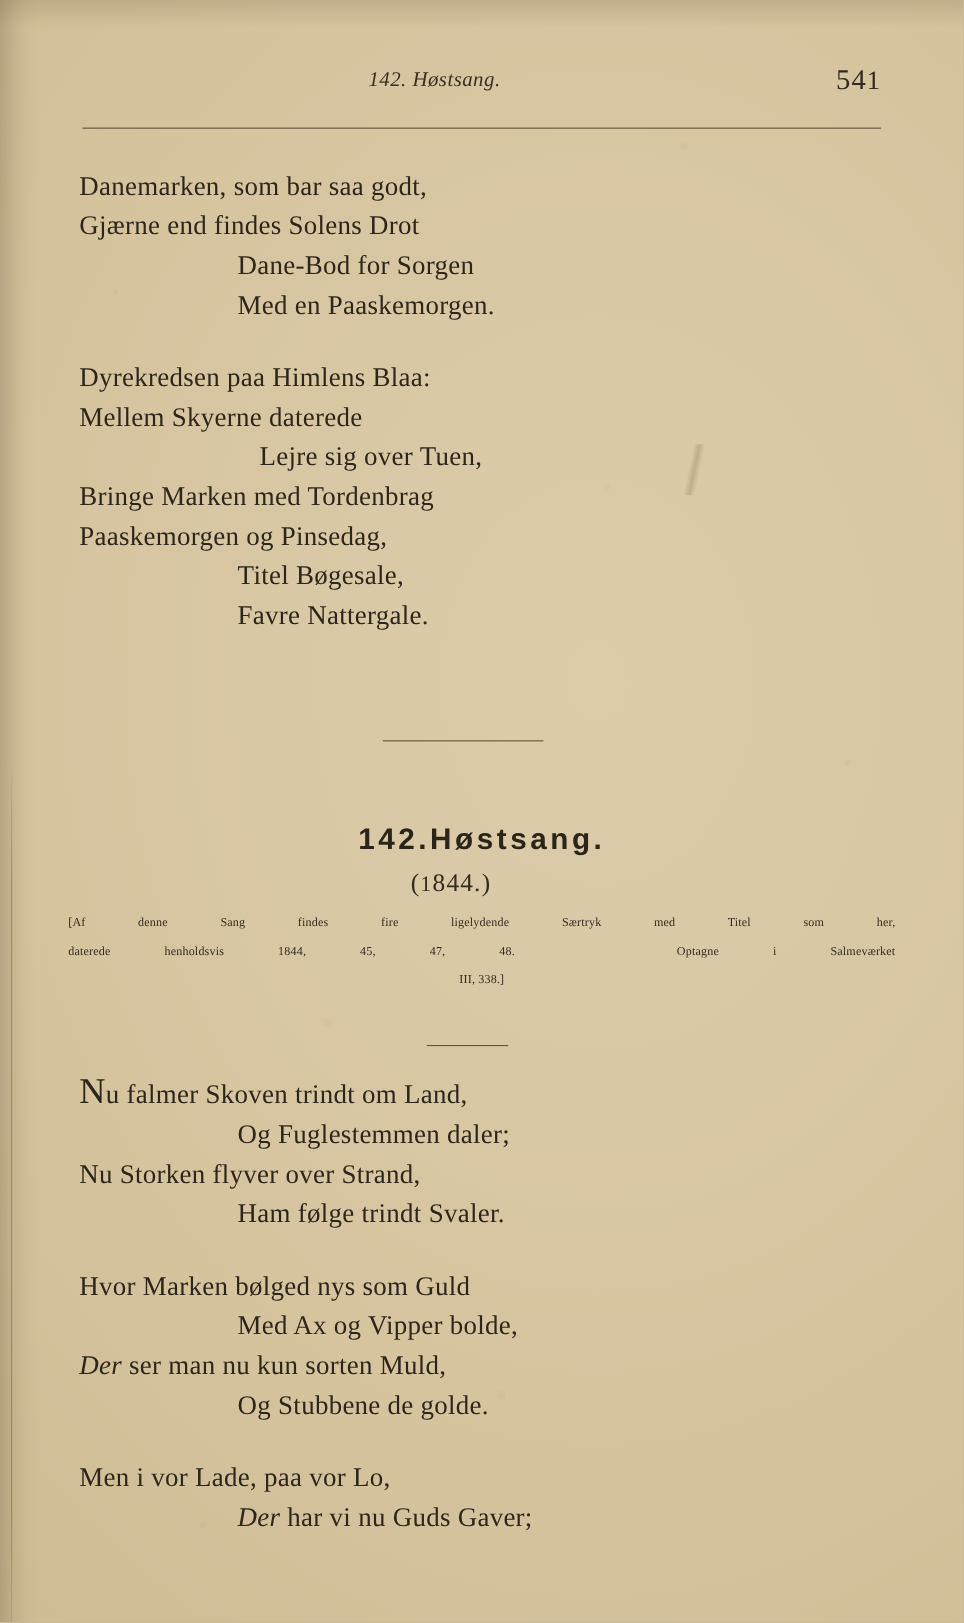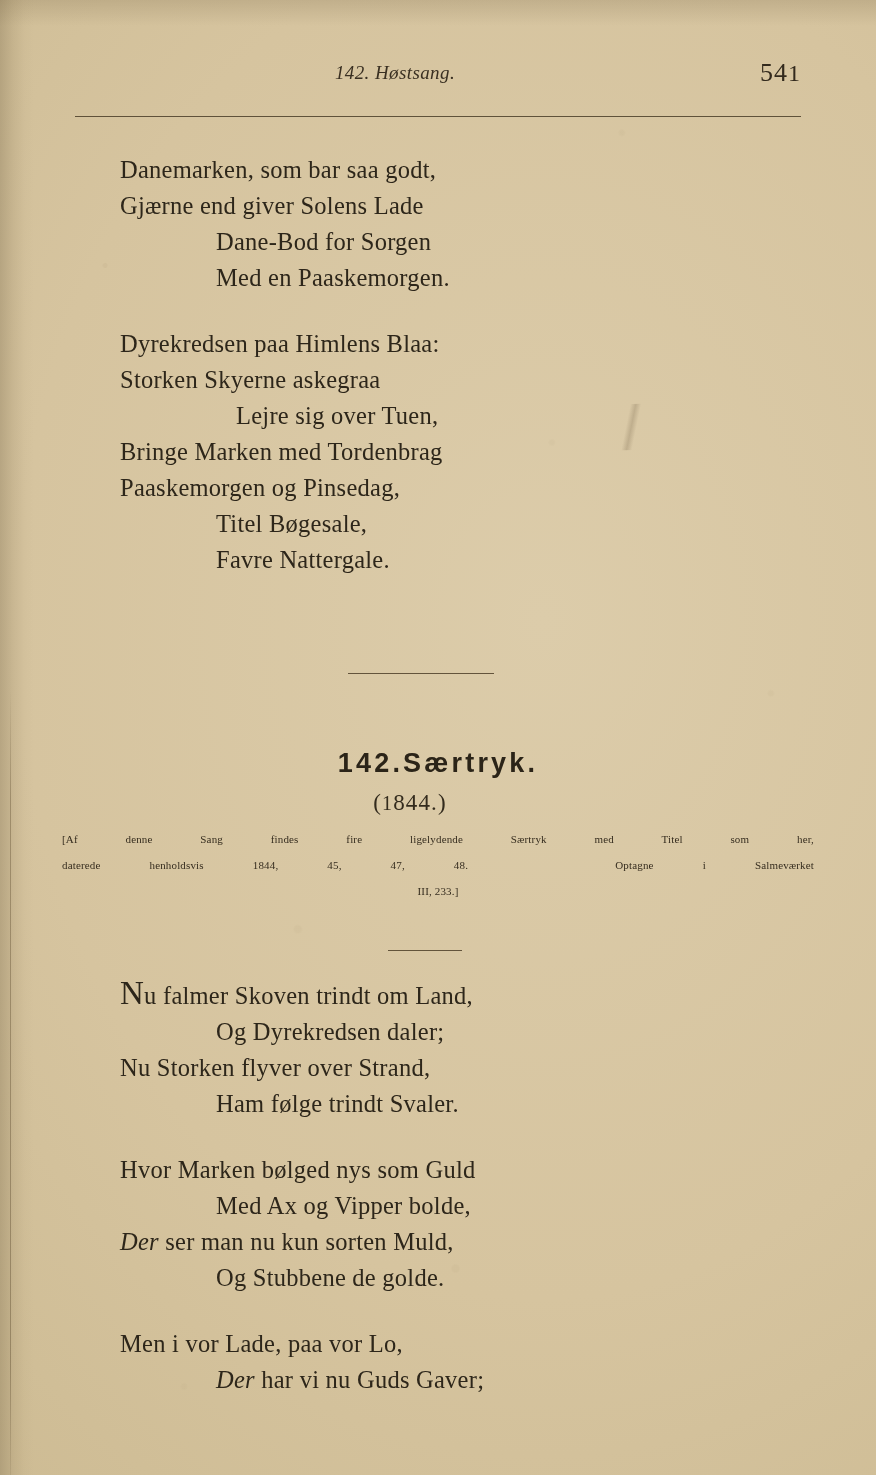--- a/index.html
+++ b/index.html
@@ -123,21 +123,21 @@
   .stanza { margin: 0 0 30px 0; }
   .stanza:last-child { margin-bottom: 0; }
 
   .line {
     font-size: 24.5px;
     line-height: 36px;
     color: #2d261a;
     letter-spacing: .25px;
     white-space: pre;
   }
-  .ind0 { padding-left: 120px; }
+  .ind0 { padding-left: 72px; }
   .ind1 { padding-left: 216px; }
   .ind2 { padding-left: 236px; }
 
   .line i { font-style: italic; }
   .initial {
     font-size: 33px;
     line-height: 0;
     vertical-align: baseline;
   }
 
@@ -210,56 +210,56 @@
   <div id="runhead">
     <div id="runhead-title">142.  Høstsang.</div>
     <div id="runhead-num"><span>54</span><span class="oldstyle-one">1</span></div>
   </div>
   <div id="head-rule"></div>
 
   <div class="poem" id="poem-top">
 
     <div class="stanza">
       <div class="line ind0">Danemarken, som bar saa godt,</div>
-      <div class="line ind0">Gjærne end giver Solens Lade</div>
+      <div class="line ind0">Gjærne end findes Solens Drot</div>
       <div class="line ind1">Dane-Bod for Sorgen</div>
       <div class="line ind1">Med en Paaskemorgen.</div>
     </div>
 
     <div class="stanza">
       <div class="line ind0">Dyrekredsen paa Himlens Blaa:</div>
-      <div class="line ind0">Storken Skyerne askegraa</div>
+      <div class="line ind0">Mellem Skyerne daterede</div>
       <div class="line ind2">Lejre sig over Tuen,</div>
       <div class="line ind0">Bringe Marken med Tordenbrag</div>
       <div class="line ind0">Paaskemorgen og Pinsedag,</div>
       <div class="line ind1">Titel Bøgesale,</div>
       <div class="line ind1">Favre Nattergale.</div>
     </div>
 
   </div>
 
   <div class="orn-rule" id="rule-mid"></div>
 
-  <div id="sect-title"><span class="tnum">142.</span><span>Særtryk.</span></div>
+  <div id="sect-title"><span class="tnum">142.</span><span>Høstsang.</span></div>
 
   <div id="sect-year"><span>(</span><span class="oldstyle-one">1</span><span>844.</span><span>)</span></div>
 
   <div id="note">
     <span class="nline just">[Af denne Sang findes fire ligelydende Særtryk med Titel som her,</span>
     <span class="nline just">daterede henholdsvis 1844, 45, 47, 48.   Optagne i Salmeværket</span>
-    <span class="nline">III, 233.]</span>
+    <span class="nline">III, 338.]</span>
   </div>
 
   <div class="orn-rule" id="rule-low"></div>
 
   <div class="poem" id="poem-main">
 
     <div class="stanza">
       <div class="line ind0"><span class="initial">N</span><span>u falmer Skoven trindt om Land,</span></div>
-      <div class="line ind1">Og Dyrekredsen daler;</div>
+      <div class="line ind1">Og Fuglestemmen daler;</div>
       <div class="line ind0">Nu Storken flyver over Strand,</div>
       <div class="line ind1">Ham følge trindt Svaler.</div>
     </div>
 
     <div class="stanza">
       <div class="line ind0">Hvor Marken bølged nys som Guld</div>
       <div class="line ind1">Med Ax og Vipper bolde,</div>
       <div class="line ind0"><i>Der</i><span> ser man nu kun sorten Muld,</span></div>
       <div class="line ind1">Og Stubbene de golde.</div>
     </div>

